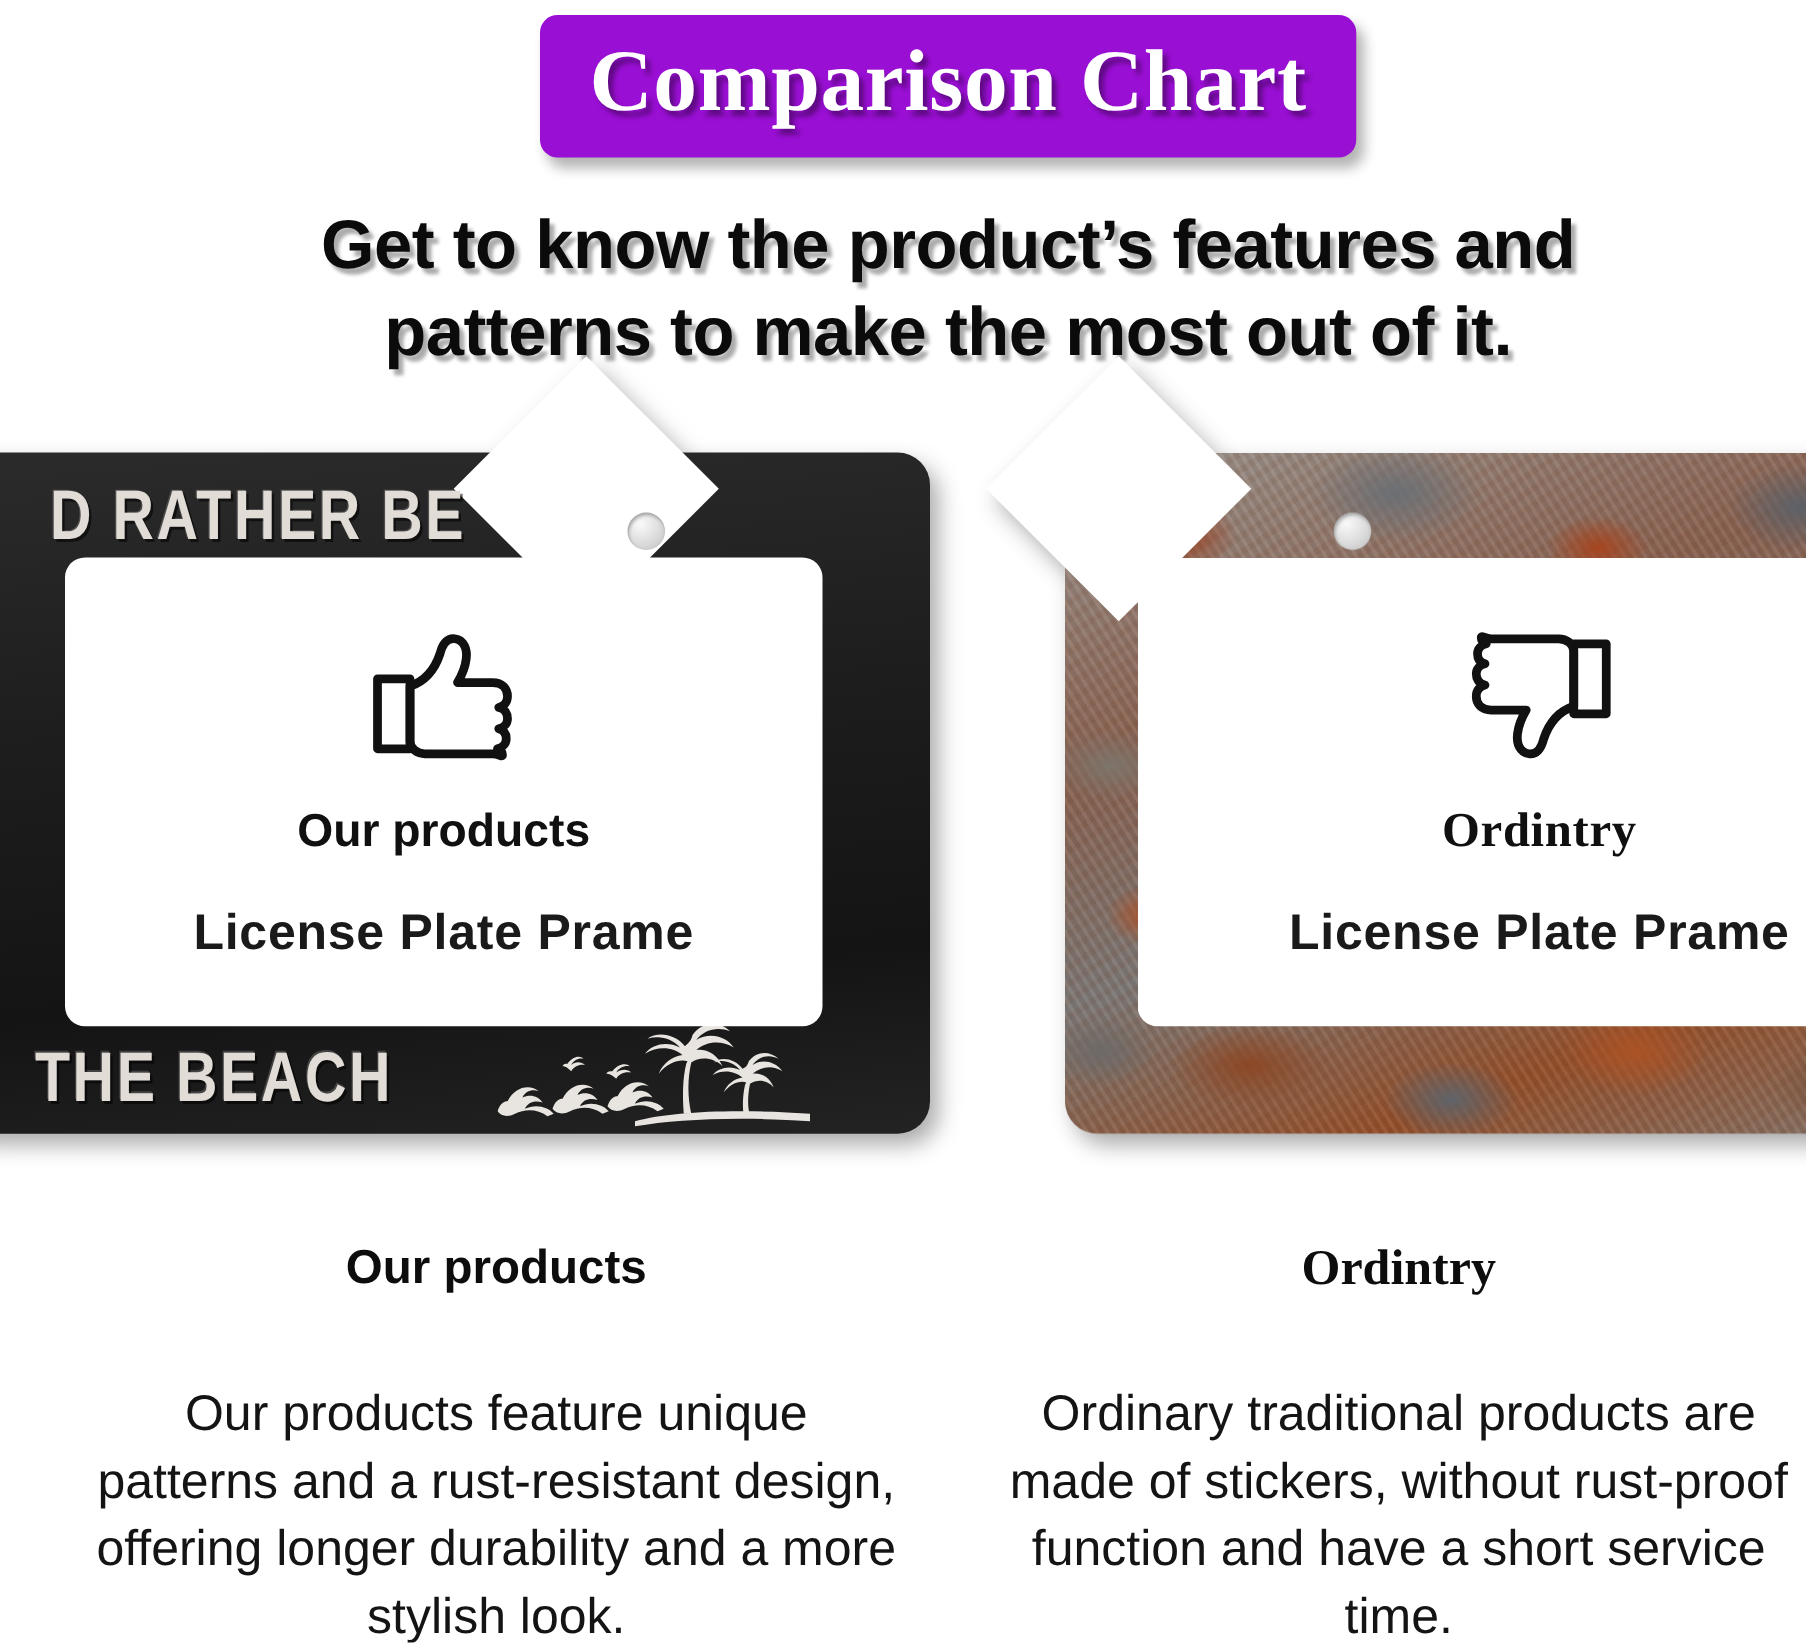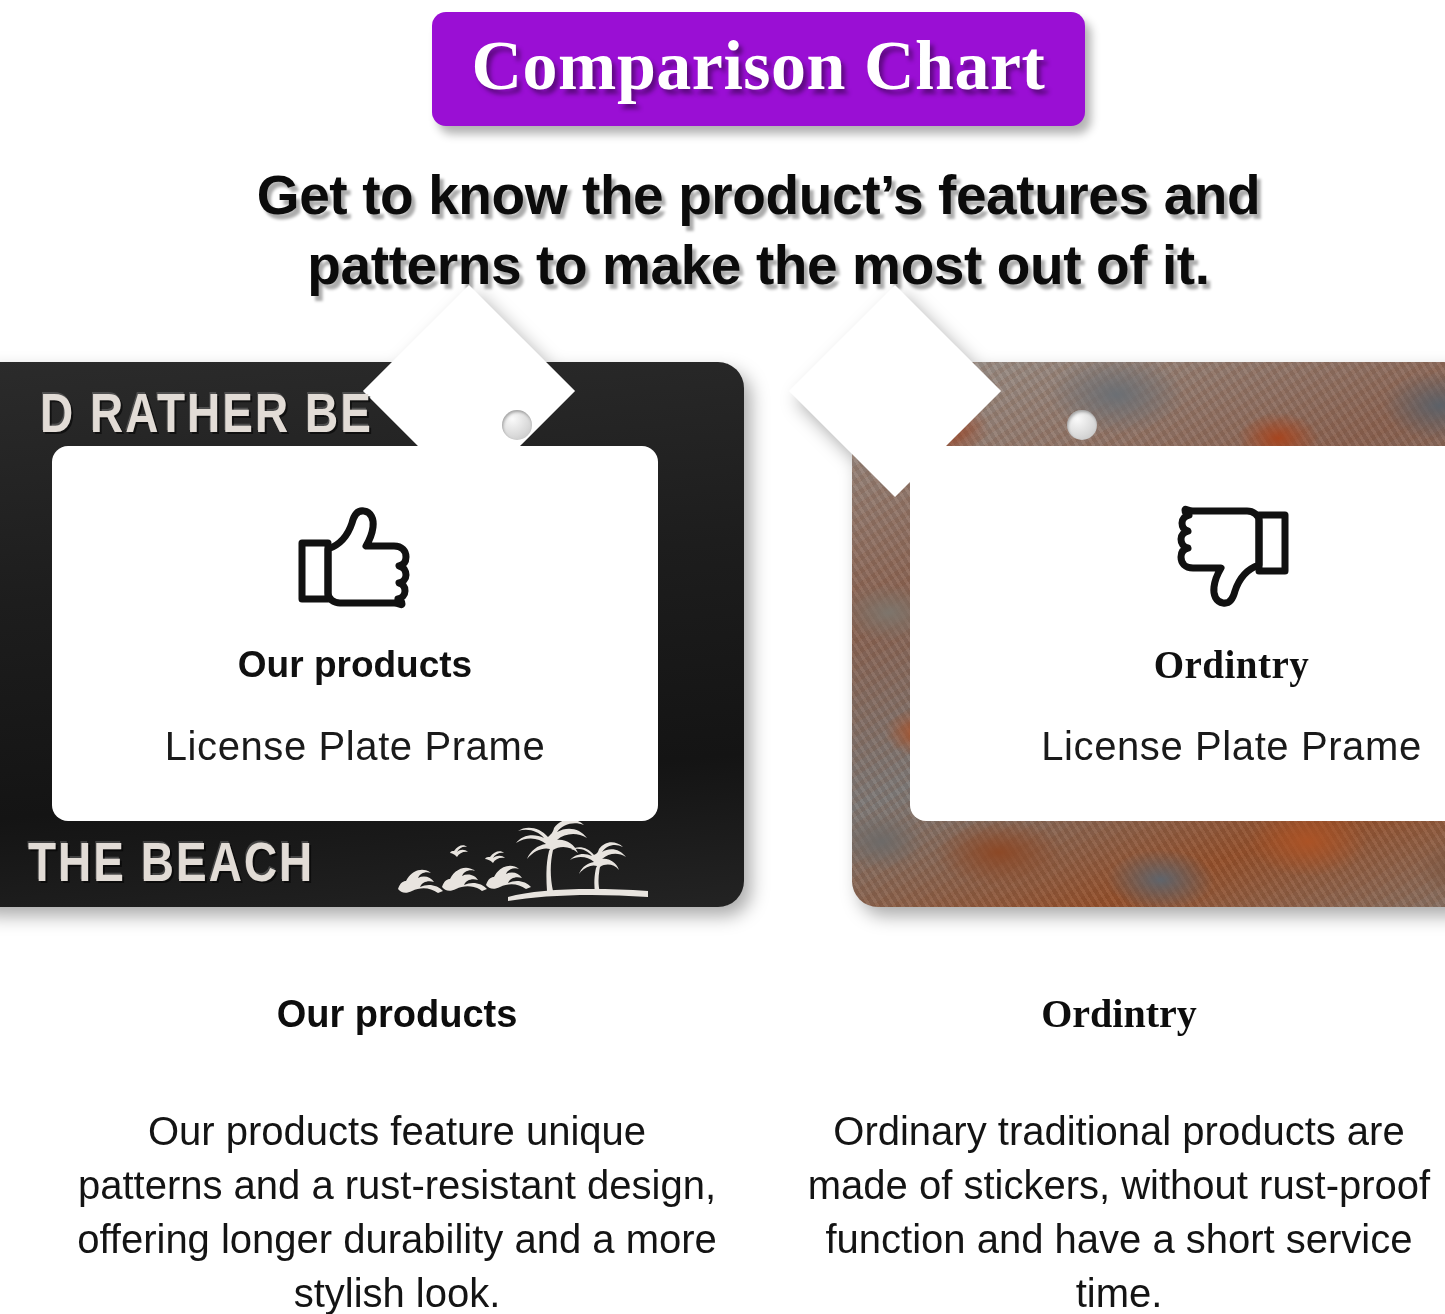--- a/index.html
+++ b/index.html
@@ -142,21 +142,21 @@
   }
   .thumb-icon { width: 118px; height: 104px; margin-bottom: 34px; }
   .brand-label {
     font-size: 37px; line-height: 44px; color:#101010; font-weight:bold;
     font-family:"Liberation Sans", sans-serif; margin-bottom: 36px;
   }
   .brand-label.serif {
     font-family:"Liberation Serif", serif; font-size: 39px; letter-spacing:0.5px;
   }
   .product-label {
-    font-size: 40px; line-height: 46px; color:#1a1a1a; font-weight: 400;
+    font-size: 40px; line-height: 46px; color:#1a1a1a; font-weight: 700;
     font-family:"Liberation Sans", sans-serif; letter-spacing: 0.6px;
   }
   .frame-right .win-content { padding-right: 34px; }
 
   
   .cols { position:absolute; top: 990px; left: 0; width: 1445px; display:flex; }
   .col { width: 722px; text-align:center; padding: 0 40px; }
   .col-head {
     font-size: 38px; line-height: 48px; font-weight:bold; color:#0d0d0d;
     font-family:"Liberation Sans", sans-serif;

